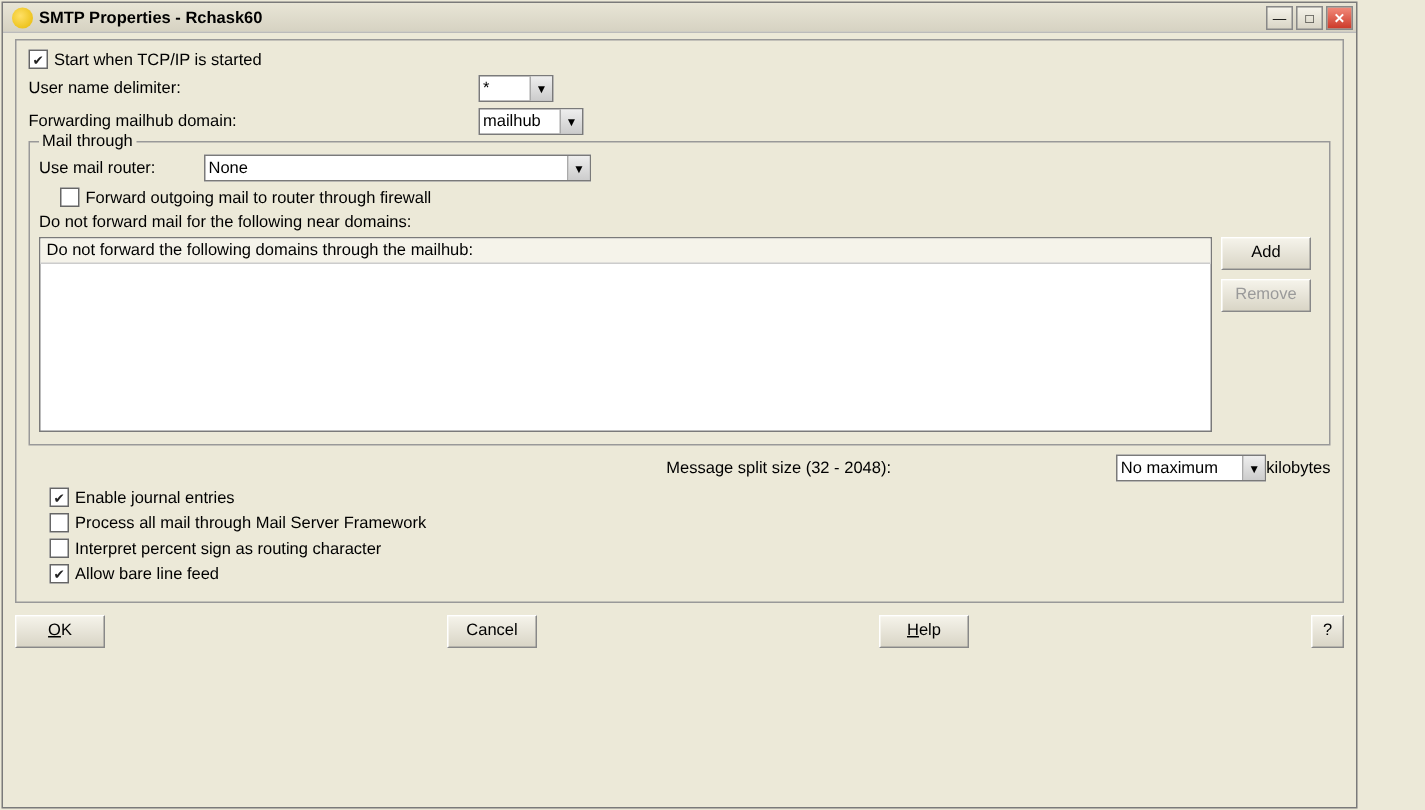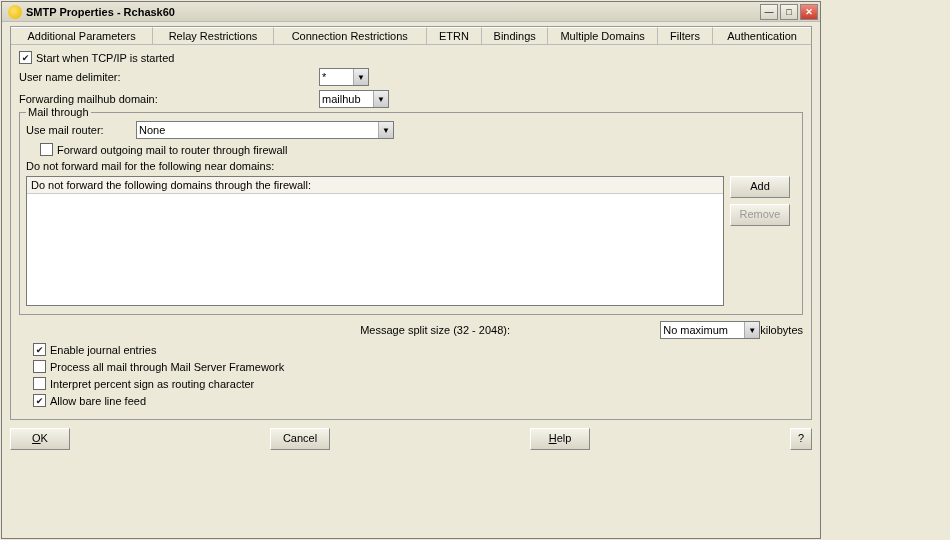--- a/index.html
+++ b/index.html
@@ -7,21 +7,21 @@
   font-family: Tahoma, Arial, sans-serif;
   font-size: 11px;
   background: #ece9d8;
   width: 950px;
   height: 540px;
   overflow: hidden;
 }
 .window {
   border: 1px solid #7a7a7a;
   background: #ece9d8;
-  width: 820px;
+  width: 904px;
   height: 538px;
   margin: 1px;
 }
 .titlebar {
   height: 20px;
   background: linear-gradient(to bottom, #e8e5d6, #d6d2c2);
   border-bottom: 1px solid #bbb;
   display: flex;
   align-items: center;
   padding: 0 2px;
@@ -158,30 +158,20 @@
     <div class="titlebar-text">SMTP Properties - Rchask60</div>
     <div class="titlebar-btns">
       <div class="titlebar-btn">—</div>
       <div class="titlebar-btn">□</div>
       <div class="titlebar-btn close">✕</div>
     </div>
   </div>
 
   <div class="content">
     <div class="tabs-wrap">
-      <div class="tab-row">
-        <div class="tab" style="flex:1.3">Additional Parameters</div>
-        <div class="tab" style="flex:1.1">Relay Restrictions</div>
-        <div class="tab" style="flex:1.4">Connection Restrictions</div>
-        <div class="tab" style="flex:0.5">ETRN</div>
-        <div class="tab" style="flex:0.6">Bindings</div>
-        <div class="tab" style="flex:1.0">Multiple Domains</div>
-        <div class="tab" style="flex:0.5">Filters</div>
-        <div class="tab" style="flex:0.9">Authentication</div>
-      </div>
 
       <div class="tab-pane">
 
         <div class="row">
           <span class="checkbox">✔</span>
           <span>Start when TCP/IP is started</span>
         </div>
 
         <div class="row">
           <span class="label">User name delimiter:</span>
@@ -214,21 +204,21 @@
             <span class="checkbox"></span>
             <span>Forward outgoing mail to router through firewall</span>
           </div>
 
           <div class="row">
             <span>Do not forward mail for the following near domains:</span>
           </div>
 
           <div class="row" style="align-items:flex-start;">
             <div class="listbox">
-              <div class="header">Do not forward the following domains through the firewall:</div>
+              <div class="header">Do not forward the following domains through the mailhub:</div>
             </div>
             <div class="side-btns">
               <div class="btn">Add</div>
               <div class="btn disabled">Remove</div>
             </div>
           </div>
         </div>
 
         <div class="row" style="margin-top:6px;justify-content:flex-end;">
           <span class="label">Message split size (32 - 2048):</span>

